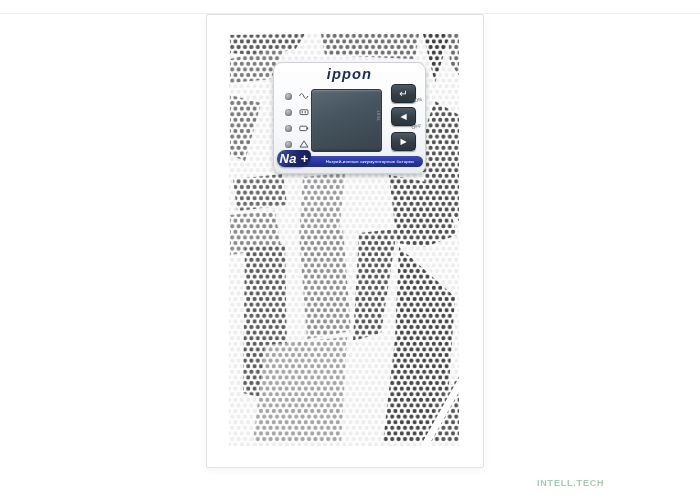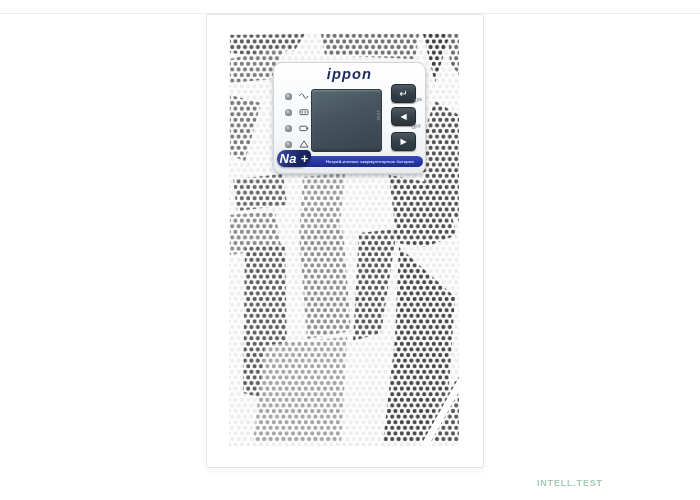--- a/index.html
+++ b/index.html
@@ -190,15 +190,15 @@
       <div class="lbl lbl-off">OFF</div>
 
       <div class="banner-strip">
         <div class="banner-text">Натрий-ионные аккумуляторные батареи</div>
       </div>
       <div class="na-badge">Na +</div>
 
     </div>
   </div>
 
-  <div class="watermark">INTELL.TEST</div>
+  <div class="watermark">INTELL.TECH</div>
 
 </div>
 
 </body></html>

